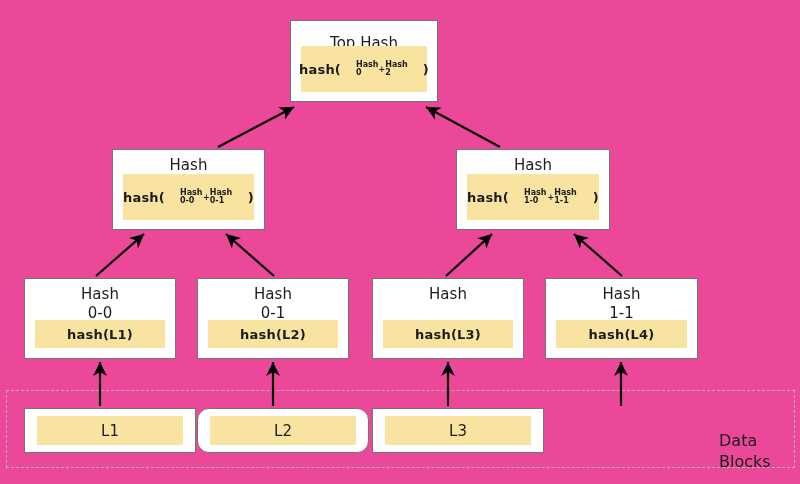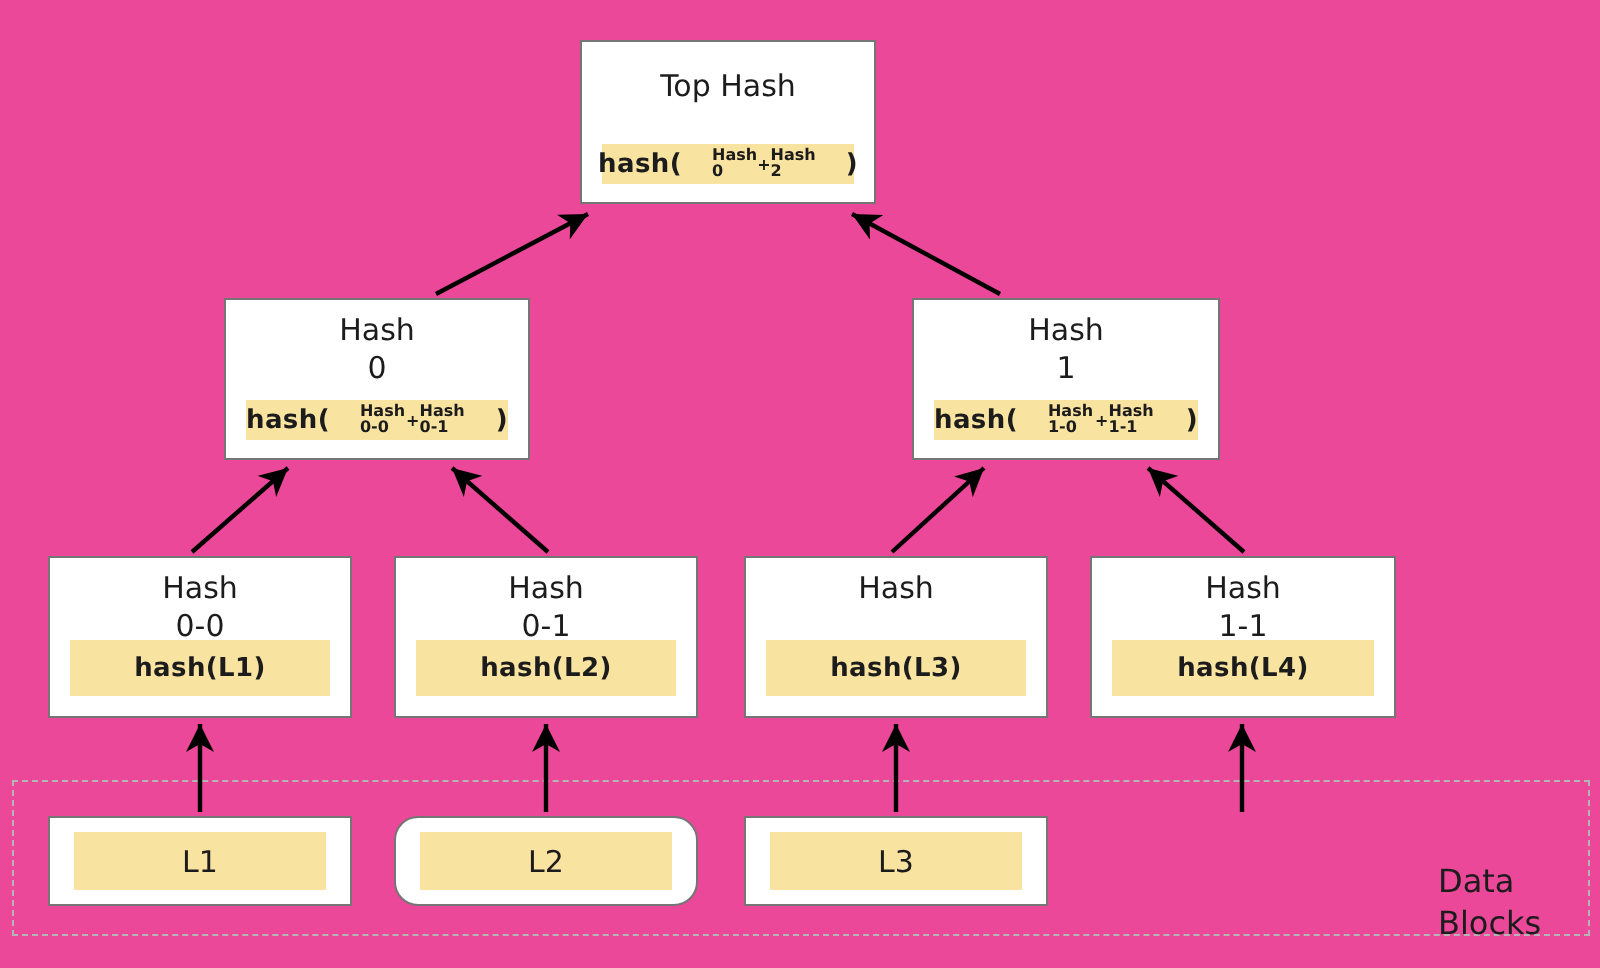--- a/index.html
+++ b/index.html
@@ -30,21 +30,21 @@
     text-align: center;
     margin-top: 6px;
     font-size: 15px;
     line-height: 19px;
     color: var(--text);
   }
   .title.one-line { margin-top: 13px; }
   .bar {
     position: absolute;
     left: 10px; right: 10px; bottom: 9px;
-    height: 20px;
+    height: 46px;
     background: var(--hl);
     display: flex;
     align-items: center;
     justify-content: center;
     gap: 15px;
   }
   .fn { font-size: 13px; font-weight: bold; letter-spacing: 0.2px; }
   .stack {
     display: flex;
     flex-direction: row;
@@ -58,21 +58,21 @@
   .dashed {
     position: absolute;
     left: 6px; top: 390px;
     width: 789px; height: 78px;
     border: 1.5px dashed var(--dash);
     background: transparent;
   }
   .dblock {
     position: absolute;
     top: 408px;
-    width: 152px; height: 45px;
+    width: 172px; height: 45px;
     background: #ffffff;
     border: 1.5px solid var(--border);
   }
   .dfill {
     position: absolute;
     left: 12px; right: 12px; top: 7px; bottom: 7px;
     background: var(--hl);
     display: flex;
     align-items: center;
     justify-content: center;

